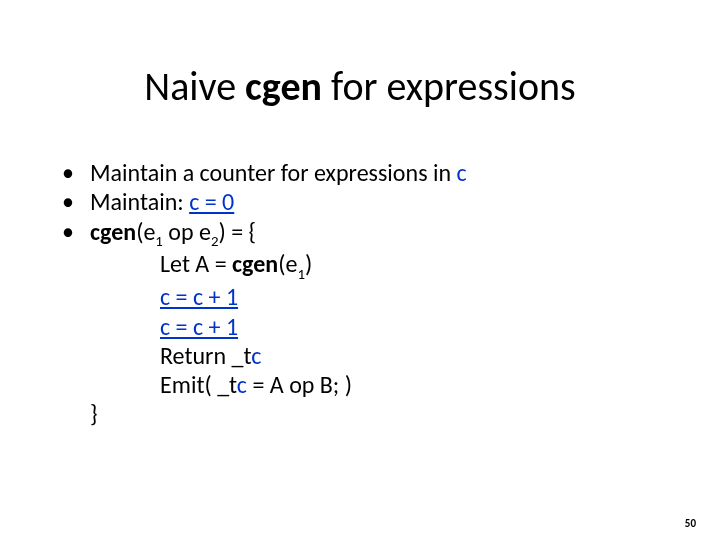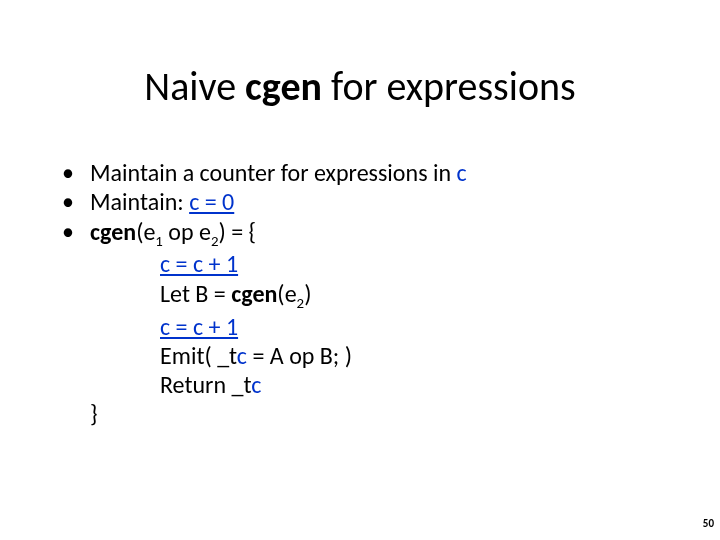--- a/index.html
+++ b/index.html
@@ -57,21 +57,21 @@
     padding-left: 28px;
     margin: 0;
   }
   .sub { font-size: 0.62em; vertical-align: sub; position: relative; top: 0.05em; }
   .blue { color: #0033cc; }
   .bold { font-weight: 700; }
   .ital { }
   .under { text-decoration: underline; }
   .pagenum {
     position: absolute;
-    right: 6px;
+    right: 24px;
     bottom: 10px;
     font-size: 11px;
     font-weight: 700;
     color: #000;
   }
 </style>
 </head>
 <body>
 
 <div class="slide">
@@ -90,39 +90,39 @@
     <p class="bullet">
       <span class="dot">•</span>
       <span>Maintain: </span><span class="blue under">c = 0</span>
     </p>
 
     <p class="bullet">
       <span class="dot">•</span>
       <span class="bold">cgen</span><span>(e</span><span class="sub">1</span><span> </span><span class="ital">op</span><span> e</span><span class="sub">2</span><span>) = {</span>
     </p>
 
+    <p class="indent">
+      <span>Let A = </span><span class="bold">cgen</span><span>(e</span><span class="sub">1</span><span>)</span>
+    </p>
+
+    <p class="indent">
+      <span class="blue under">c = c + 1</span>
+    </p>
+
 
     <p class="indent">
       <span class="blue under">c = c + 1</span>
     </p>
 
     <p class="indent">
-      <span>Let B = </span><span class="bold">cgen</span><span>(e</span><span class="sub">2</span><span>)</span>
-    </p>
-
-    <p class="indent">
-      <span class="blue under">c = c + 1</span>
+      <span>Return _t</span><span class="blue">c</span>
     </p>
 
     <p class="indent">
       <span>Emit( _t</span><span class="blue">c</span><span> = A </span><span class="ital">op</span><span> B; )</span>
-    </p>
-
-    <p class="indent">
-      <span>Return _t</span><span class="blue">c</span>
     </p>
 
     <p class="indent-close">
       <span>}</span>
     </p>
 
   </div>
 
   <div class="pagenum">50</div>
 

